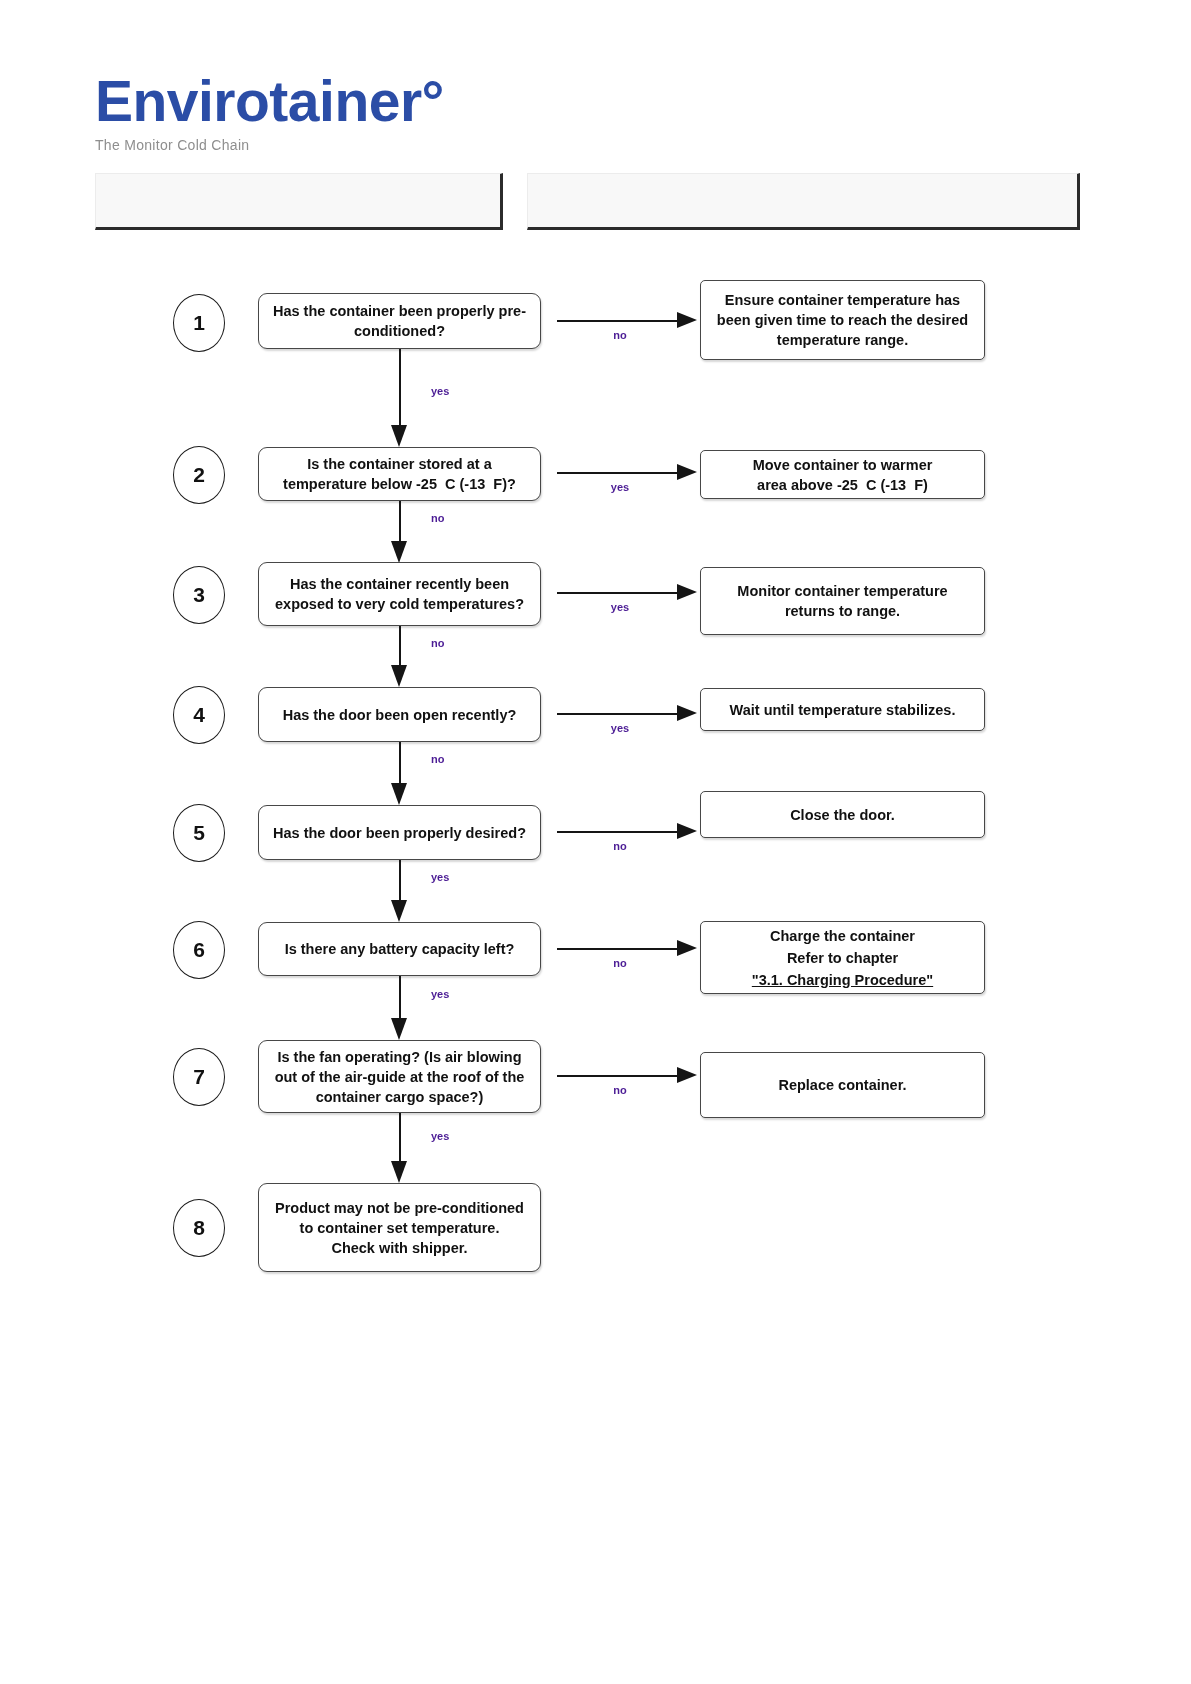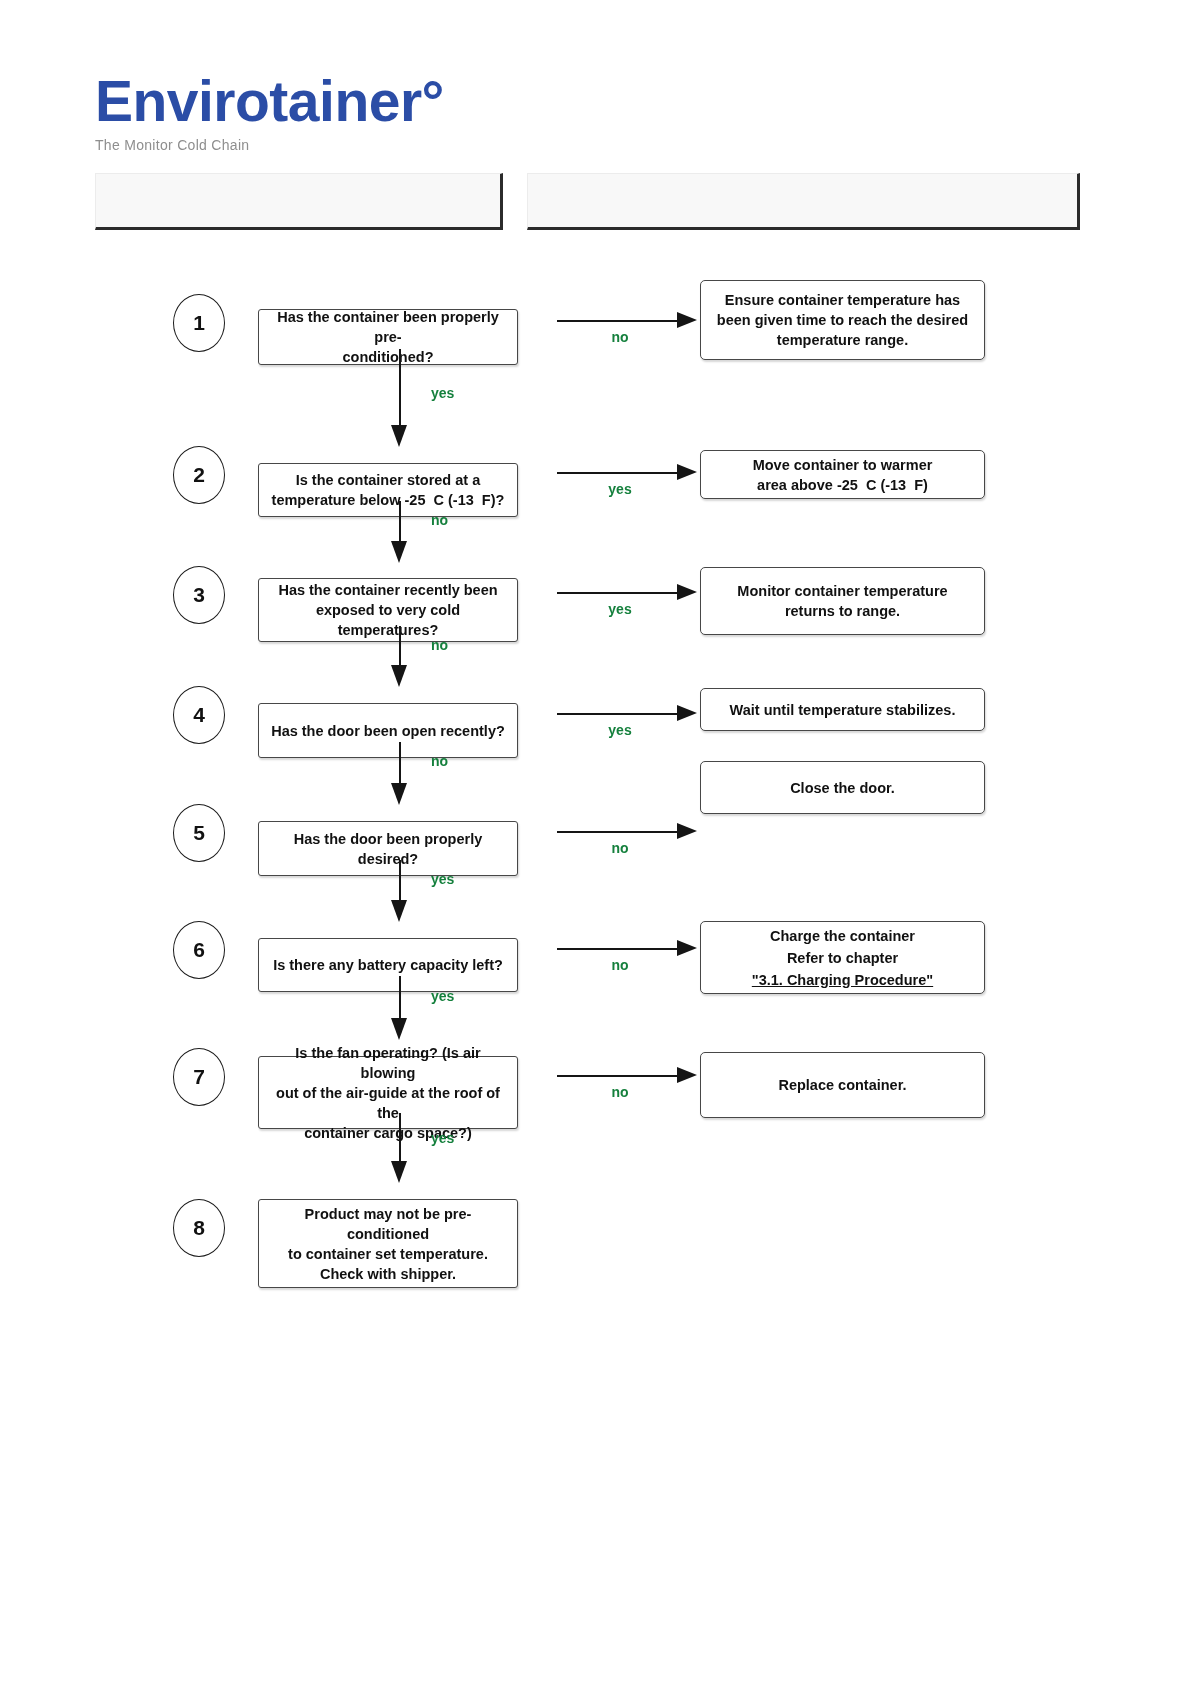--- a/index.html
+++ b/index.html
@@ -15,40 +15,40 @@
   .hfield{position:absolute;top:173px;height:57px;background:#f8f8f8;box-sizing:border-box;
           border-top:1px solid #ececec;border-left:1px solid #ececec;
           border-right:3px solid #2b2b2b;border-bottom:3px solid #2b2b2b;}
   .hfield-left{left:95px;width:408px;}
   .hfield-right{left:527px;width:553px;}
 
   
   .circle{position:absolute;left:173px;width:50px;height:56px;border:1.7px solid #1c1c1c;
           border-radius:50%;background:#fff;display:flex;align-items:center;justify-content:center;
           font-weight:bold;font-size:21px;}
-  .qbox{position:absolute;left:258px;width:260px;background:#fff;border:1.4px solid #474747;
-        border-radius:3px;box-shadow:1px 2px 2px rgba(0,0,0,.16);box-sizing:border-box;
-        display:flex;align-items:center;justify-content:center;padding:4px 8px;margin-top:16px;}
+  .qbox{position:absolute;left:258px;width:283px;background:#fff;border:1.4px solid #474747;
+        border-radius:9px;box-shadow:1px 2px 2px rgba(0,0,0,.16);box-sizing:border-box;
+        display:flex;align-items:center;justify-content:center;padding:4px 8px;}
   .abox{position:absolute;left:700px;width:285px;background:#fff;border:1.2px solid #474747;
         border-radius:5px;box-shadow:1px 2px 2px rgba(0,0,0,.16);box-sizing:border-box;
         display:flex;align-items:center;justify-content:center;padding:4px 6px;}
   .abox-lines{flex-direction:column;}
   .boxtext{font-weight:bold;font-size:14.5px;line-height:20px;text-align:center;white-space:pre-wrap;}
   .aline{font-weight:bold;font-size:14.5px;line-height:22px;text-align:center;}
   .underline{text-decoration:underline;}
 
   .vline{position:absolute;left:399px;width:1.5px;background:#151515;}
   .vhead{position:absolute;left:391px;width:0;height:0;
          border-left:8.5px solid transparent;border-right:8.5px solid transparent;
          border-top:22px solid #151515;}
   .hshaft{position:absolute;left:557px;width:121px;height:2.2px;background:#151515;}
   .hhead{position:absolute;left:677px;width:0;height:0;
          border-top:8.5px solid transparent;border-bottom:8.5px solid transparent;
          border-left:20px solid #151515;}
-  .elabel{position:absolute;font-weight:bold;font-size:14px;color:#15803d;}
+  .elabel{position:absolute;font-weight:bold;font-size:11px;color:#4c1d95;}
   .blabel{left:585px;width:70px;text-align:center;}
   .dlabel{left:431px;}
 </style>
 </head>
 <body>
 
 <div class="page">
 
   <div class="brand">
     <div class="brand-line"><span class="brand-name">Envirotainer</span><span class="brand-degree">°</span></div>
@@ -131,21 +131,21 @@
 
   <div class="circle" style="top:804px">
       <span>5</span>
     </div>
   <div class="qbox" style="top:805px;height:55px">
       <span class="boxtext">Has the door been properly desired?</span>
     </div>
   <div class="hshaft" style="top:831px"></div>
   <div class="hhead" style="top:823px"></div>
   <div class="elabel blabel" style="top:840px">no</div>
-  <div class="abox" style="top:761px;height:53px">
+  <div class="abox" style="top:791px;height:47px">
       <span class="boxtext">Close the door.</span>
     </div>
   <div class="vline" style="top:860px;height:40px"></div>
   <div class="vhead" style="top:900px"></div>
   <div class="elabel dlabel" style="top:871px">yes</div>
 
   <div class="circle" style="top:921px">
       <span>6</span>
     </div>
   <div class="qbox" style="top:922px;height:54px">

